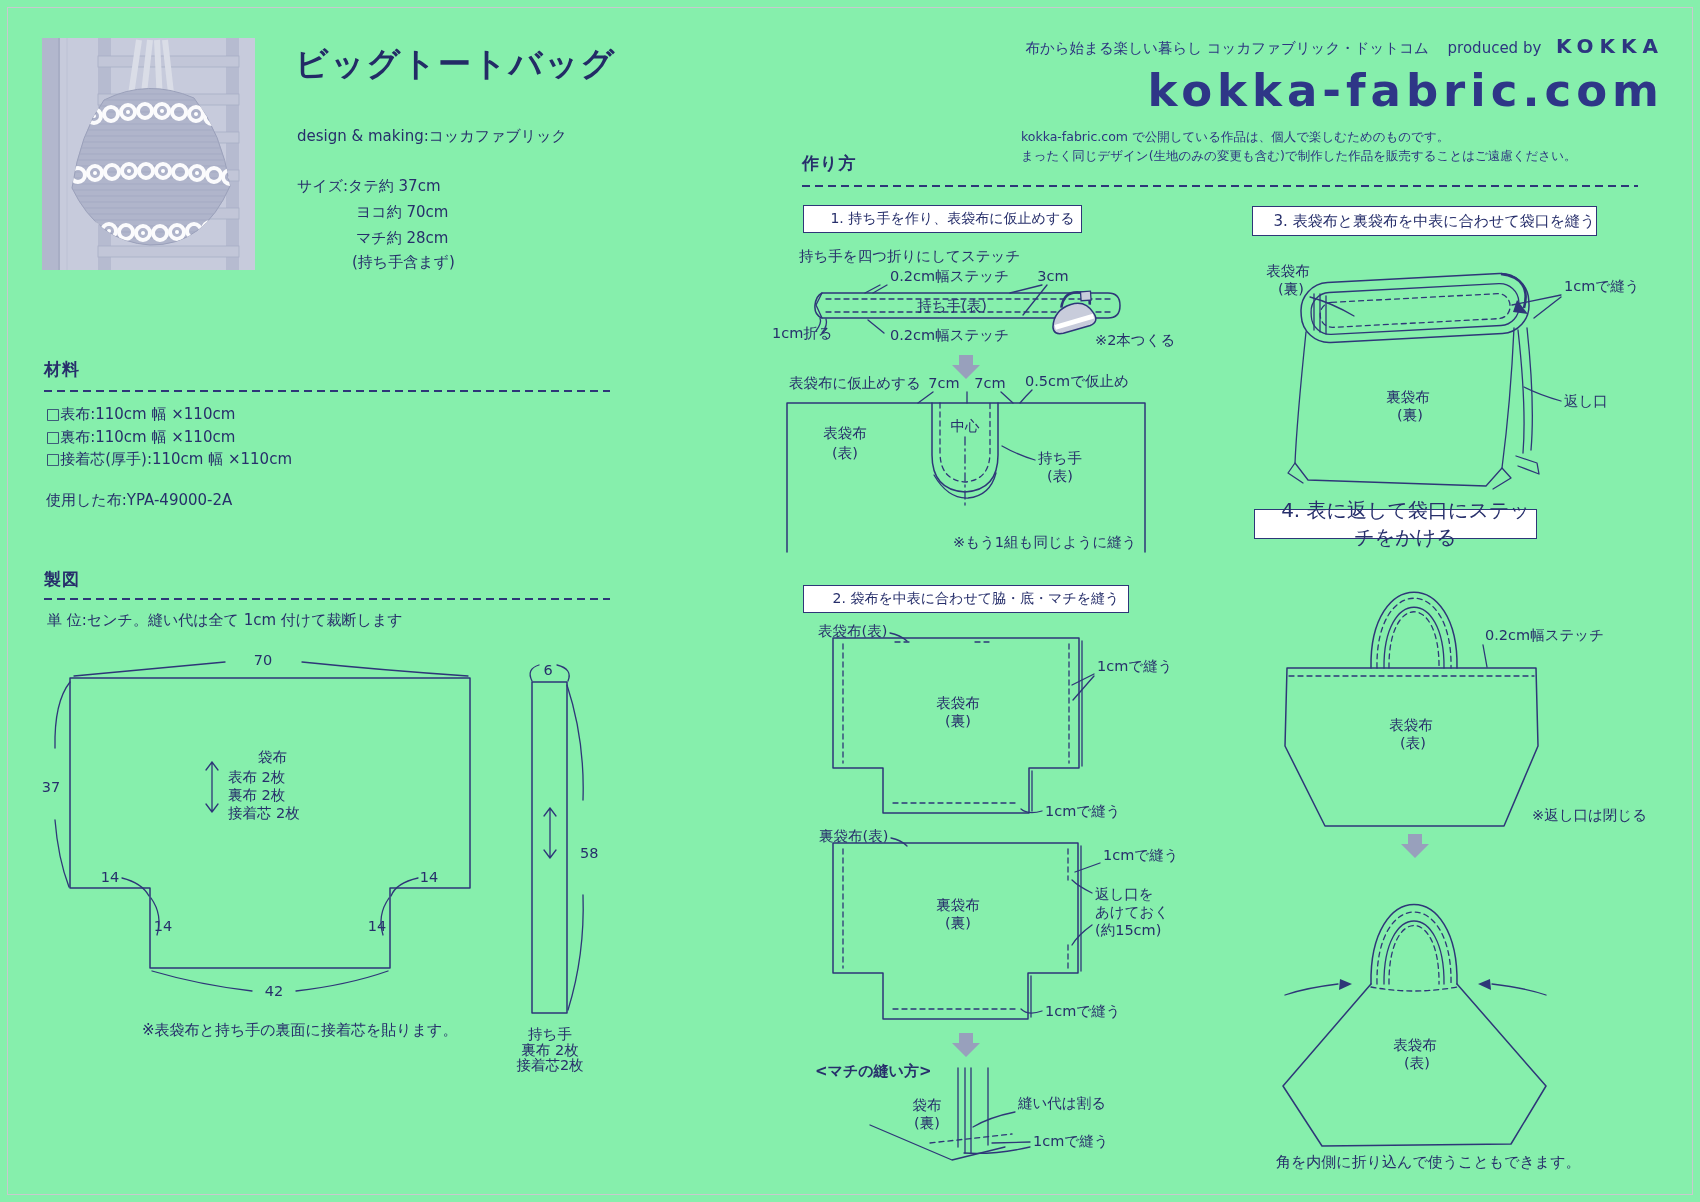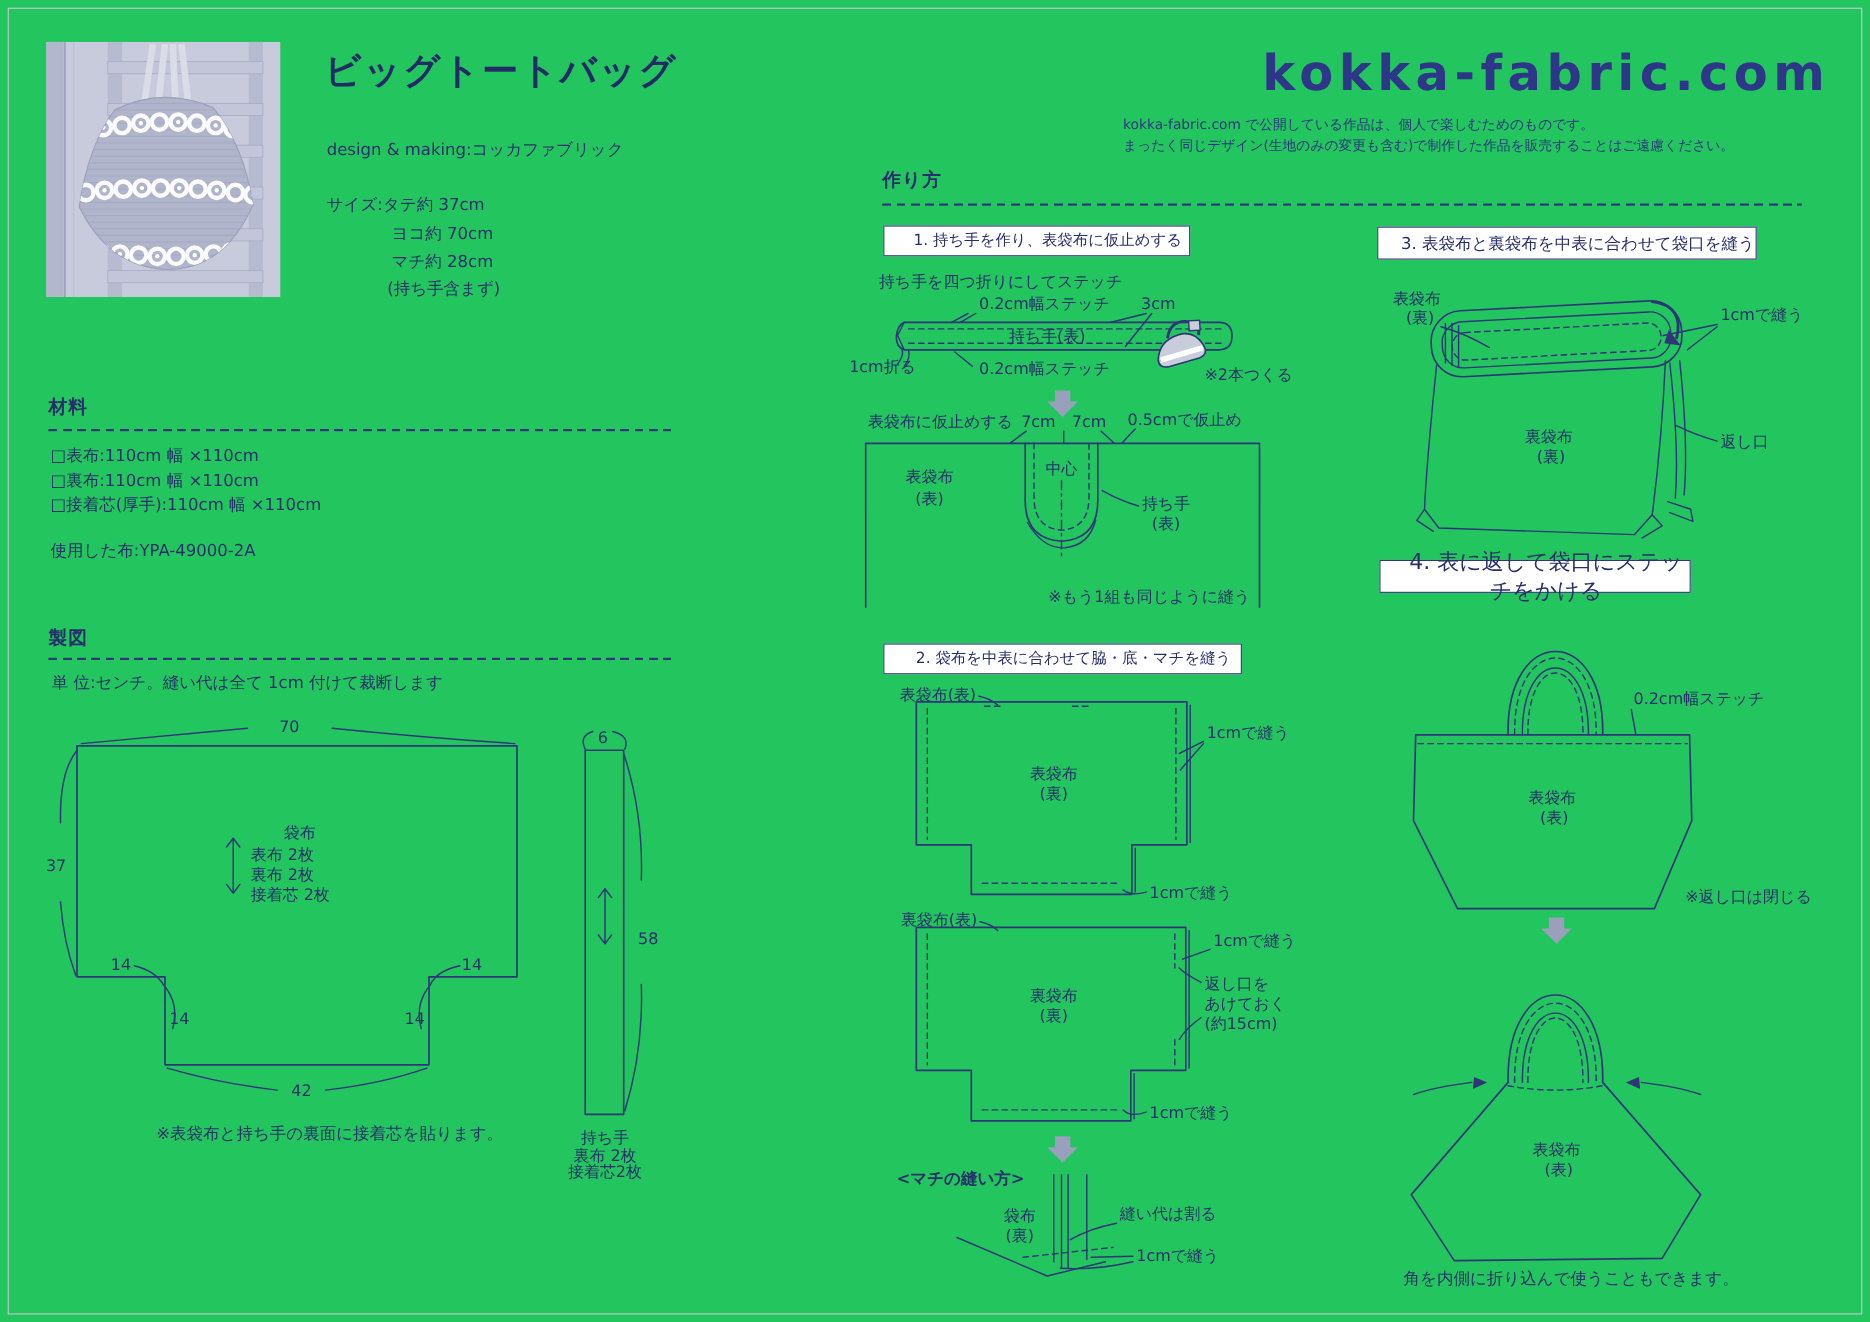--- a/index.html
+++ b/index.html
@@ -1,16 +1,16 @@
 <!DOCTYPE html>
 <html><head>
 <meta charset="utf-8">
 <style>
   html,body{margin:0;padding:0;background:#ffffff;}
-  .page{position:relative;width:1700px;height:1202px;background:#22c55e;overflow:hidden;
+  .page{position:relative;width:1700px;height:1202px;background:#86efac;overflow:hidden;
         font-family:"DejaVu Sans","Liberation Sans",sans-serif;color:#272f6b;}
   .page-border{position:absolute;left:7px;top:7px;width:1684px;height:1186px;border:1px solid #c8c9ce;pointer-events:none;}
   .abs{position:absolute;}
   .t15{font-size:15px;line-height:20px;}
   .sec-head{font-size:17px;font-weight:bold;letter-spacing:1px;}
   .dashline{height:2px;background:repeating-linear-gradient(90deg,#2e3678 0 8px,transparent 8px 13px);}
   .stepbox{border:1.5px solid #2e3678;text-align:center;font-size:14px;color:#272f6b;display:flex;align-items:center;justify-content:center;background:#fff;padding-left:20px;}
   .title-main{font-size:33px;font-weight:bold;letter-spacing:2px;color:#232b66;}
   .brand{position:absolute;right:36px;top:34px;width:645px;text-align:right;color:#2d3580;}
   .brand-line1{font-size:14.5px;}
@@ -111,20 +111,25 @@
   </svg>
 
   <div class="abs title-main" style="left:295px;top:42px;">ビッグトートバッグ</div>
   <div class="abs t15" style="left:297px;top:126px;">design &amp; making:コッカファブリック</div>
   <div class="abs t15" style="left:297px;top:176px;">サイズ:タテ約 37cm</div>
   <div class="abs t15" style="left:356px;top:202px;">ヨコ約 70cm</div>
   <div class="abs t15" style="left:356px;top:228px;">マチ約 28cm</div>
   <div class="abs t15" style="left:352px;top:252px;">(持ち手含まず)</div>
 
   <div class="brand">
+    <div class="brand-line1">
+      <span>布から始まる楽しい暮らし コッカファブリック・ドットコム</span>
+      <span class="pby">produced by</span>
+      <span class="kokka">KOKKA</span>
+    </div>
     <div class="brand-logo">kokka-fabric.com</div>
     <div class="brand-notice">
       <div>kokka-fabric.com で公開している作品は、個人で楽しむためのものです。</div>
       <div>まったく同じデザイン(生地のみの変更も含む)で制作した作品を販売することはご遠慮ください。</div>
     </div>
   </div>
 
   <div class="abs sec-head" style="left:44px;top:358px;">材料</div>
   <div class="abs dashline" style="left:44px;top:390px;width:566px;"></div>
   <div class="abs t15" style="left:46px;top:403px;line-height:22.5px;">

